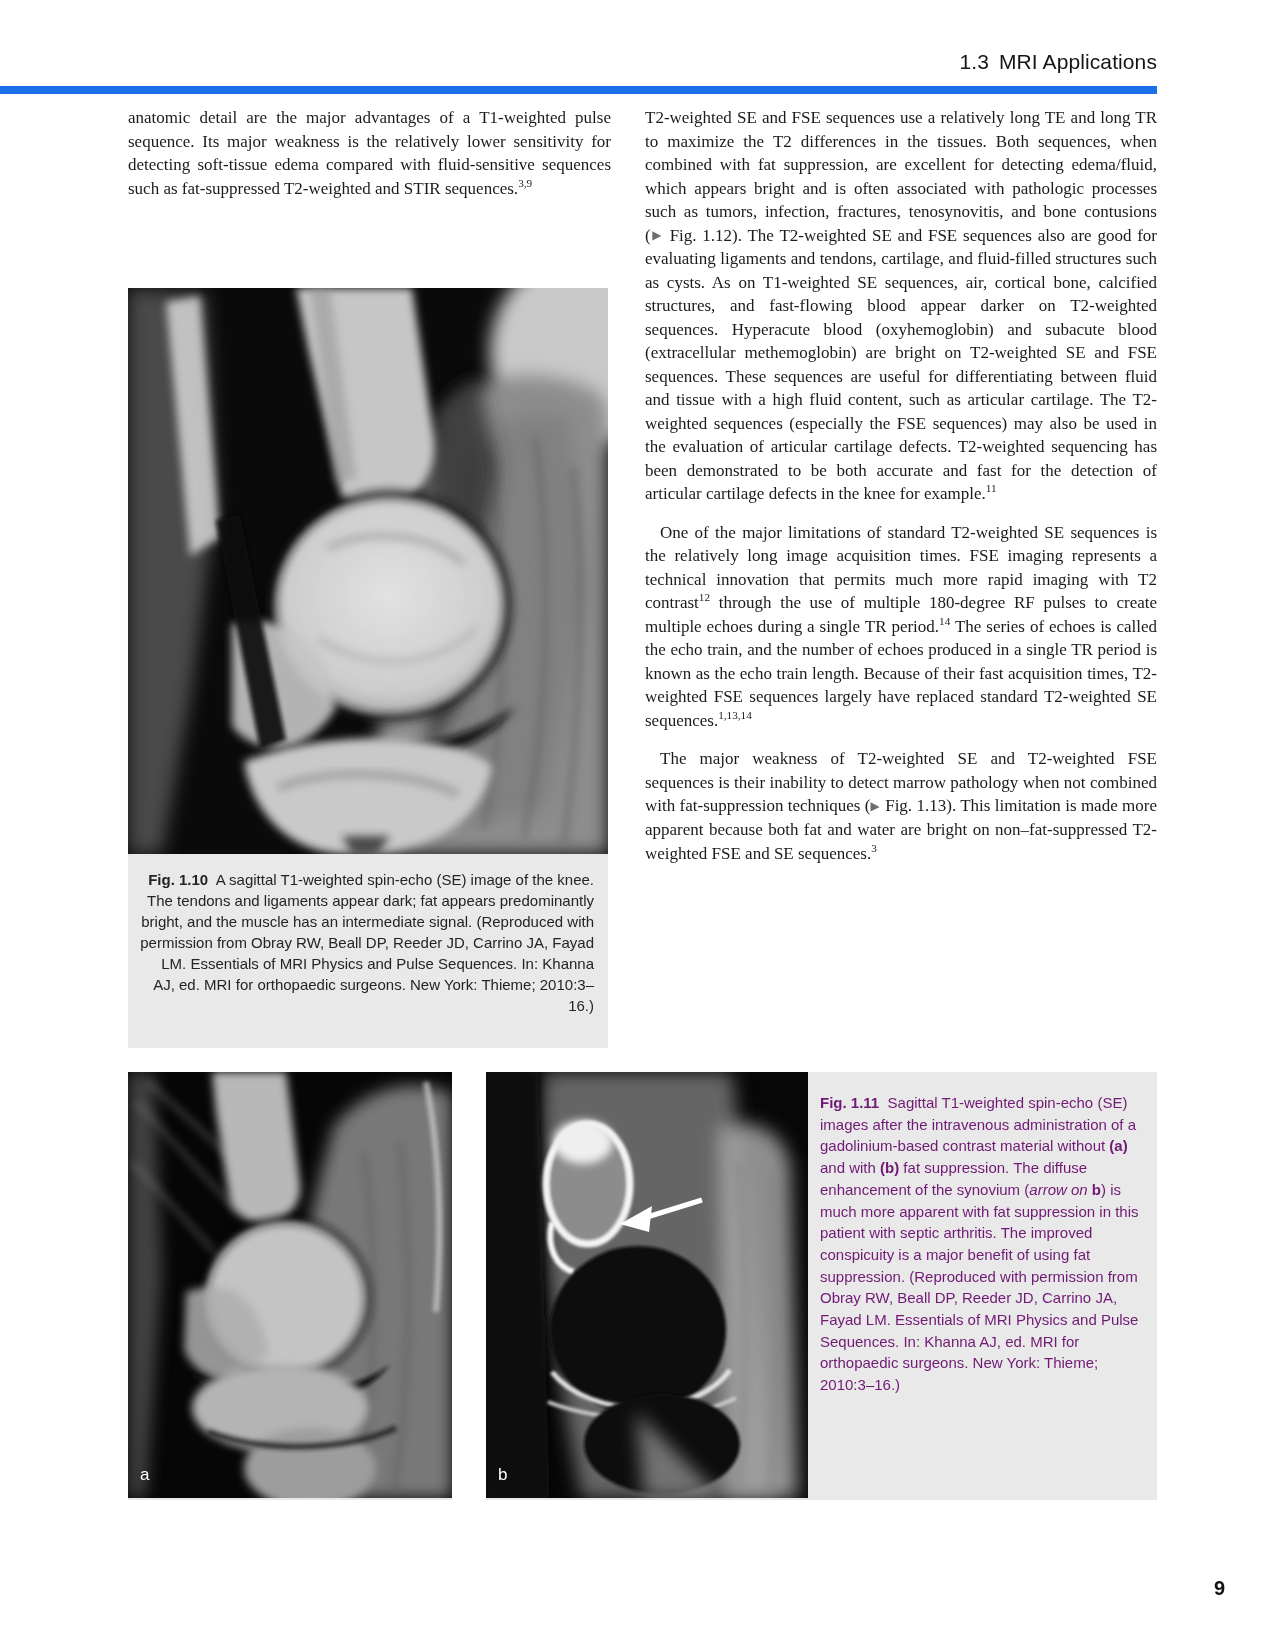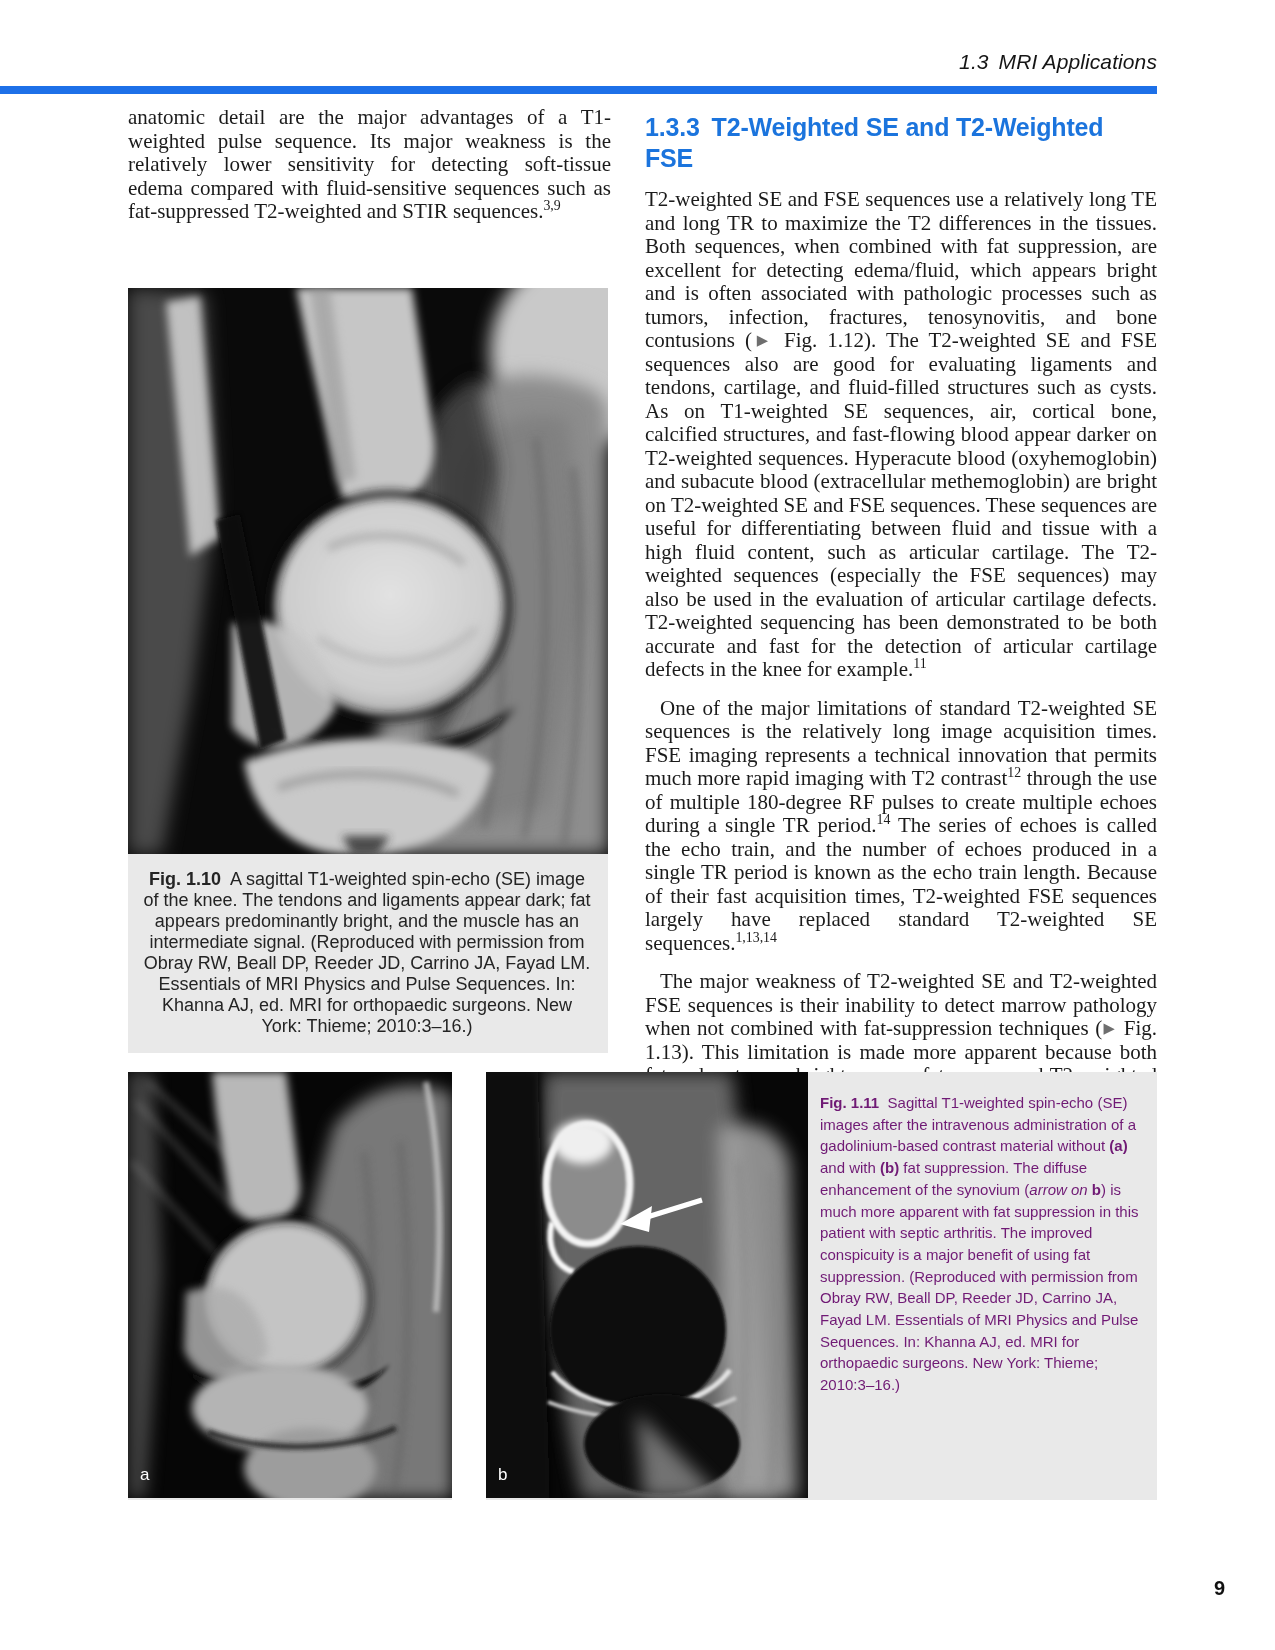--- a/index.html
+++ b/index.html
@@ -1,44 +1,44 @@
 <!DOCTYPE html>
 <html style="--accent-blue: #1b74dd; --rule-blue: #1d70e8; --figure-box-gray: #e9e9e9; --page-background: #ffffff;"><head>
 <meta charset="utf-8">
 <style>
   html,body{margin:0;padding:0;background:#ffffff;}
   .page{position:relative;width:1275px;height:1650px;background:var(--page-background,#ffffff);overflow:hidden;
         font-family:"Liberation Sans",sans-serif;color:#1b1b1b;}
 
   
   .running-head{position:absolute;top:50px;left:0;width:1157px;text-align:right;
-    font-size:21px;color:#151515;letter-spacing:0.1px;font-style:italic;}
+    font-size:21px;color:#151515;letter-spacing:0.1px;}
   .running-head .sec-no{margin-right:10px;}
   .head-rule{position:absolute;top:86px;left:0;width:1157px;height:8px;background:var(--rule-blue,#1d70e8);}
 
   
   .left-col{position:absolute;left:128px;top:106px;width:483px;}
   .right-col{position:absolute;left:645px;top:106px;width:512px;}
-  .bodytext{font-family:"Liberation Serif",serif;font-size:21px;line-height:23.5px;
+  .bodytext{font-family:"Liberation Serif",serif;font-size:17px;line-height:23.5px;
     text-align:justify;color:#1b1b1b;margin:0;}
   .bodytext + .bodytext{margin-top:15px;}
   .indent{text-indent:15px;}
   sup{font-size:0.66em;line-height:0;vertical-align:super;}
   .fig-marker{color:#6e6e6e;font-size:0.70em;vertical-align:0.14em;padding-right:1px;}
 
   .section-heading{margin:6px 0 14px 0;font-family:"Liberation Sans",sans-serif;
     font-weight:bold;font-size:25px;line-height:31px;letter-spacing:-0.2px;
     color:var(--accent-blue,#1b74dd);}
   .section-heading .hsp{display:inline-block;width:12px;}
 
   
   .fig110{position:absolute;left:128px;top:288px;width:480px;}
   .fig110 svg{display:block;}
   .caption-box{box-sizing:border-box;width:480px;background:var(--figure-box-gray,#e9e9e9);
-    padding:15px 14px 16px 12px;font-size:18px;line-height:21px;color:#242424;text-align:center;}
+    padding:15px 14px 32px 12px;font-size:15px;line-height:21px;color:#242424;text-align:right;}
 
   
   .fig111{position:absolute;left:128px;top:1072px;width:1029px;height:428px;
     background:var(--figure-box-gray,#e9e9e9);}
   .fig111 .img-a{position:absolute;left:0;top:0;}
   .fig111 .img-b{position:absolute;left:358px;top:0;}
   .fig111 .img-gap{position:absolute;left:324px;top:0;width:34px;height:428px;background:#ffffff;}
   .fig111 .img-label{position:absolute;color:#ffffff;font-size:17px;line-height:17px;}
   .fig111 .label-a{left:12px;top:394px;}
   .fig111 .label-b{left:370px;top:394px;}
@@ -102,21 +102,20 @@
       <path d="M104 336 C156 322 198 356 208 420 C178 470 126 468 104 438 Z" fill="#c6c6c6" opacity="0.9" filter="url(#f10a)"></path>
       <path d="M88 232 L112 226 L158 452 L132 462 Z" fill="#0b0b0b" opacity="0.92" filter="url(#f10c)"></path>
       <path d="M116 474 C196 440 324 444 364 478 C352 540 298 566 218 566 C168 566 126 532 116 474 Z" fill="#c9c9c9" filter="url(#f10a)"></path>
       <path d="M150 500 C200 480 280 482 330 506" stroke="#8a8a8a" stroke-width="8" fill="none" opacity="0.6" filter="url(#f10a)"></path>
       <path d="M214 548 L262 548 L250 566 L224 566 Z" fill="#2a2a2a" opacity="0.8" filter="url(#f10a)"></path>
     </svg>
     <figcaption class="caption-box"><span style="font-weight: 700;">Fig. 1.10</span><span>&nbsp; A sagittal T1-weighted spin-echo (SE) image of the knee. The tendons and ligaments appear dark; fat appears predominantly bright, and the muscle has an intermediate signal. (Reproduced with permission from Obray RW, Beall DP, Reeder JD, Carrino JA, Fayad LM. Essentials of MRI Physics and Pulse Sequences. In: Khanna AJ, ed. MRI for orthopaedic surgeons. New York: Thieme; 2010:3–16.)</span></figcaption>
   </figure>
 
   <div class="right-col">
-    <h2 class="section-heading"><span>1.3.3</span><span class="hsp"></span><span>T2-Weighted SE and T2-Weighted FSE</span></h2>
     <p class="bodytext"><span>T2-weighted SE and FSE sequences use a relatively long TE and long TR to maximize the T2 differences in the tissues. Both sequences, when combined with fat suppression, are excellent for detecting edema/fluid, which appears bright and is often associated with pathologic processes such as tumors, infection, fractures, tenosynovitis, and bone contusions (</span><span class="fig-marker">▶</span><span>&nbsp;Fig. 1.12). The T2-weighted SE and FSE sequences also are good for evaluating ligaments and tendons, cartilage, and fluid-filled structures such as cysts. As on T1-weighted SE sequences, air, cortical bone, calcified structures, and fast-flowing blood appear darker on T2-weighted sequences. Hyperacute blood (oxyhemoglobin) and subacute blood (extracellular methemoglobin) are bright on T2-weighted SE and FSE sequences. These sequences are useful for differentiating between fluid and tissue with a high fluid content, such as articular cartilage. The T2-weighted sequences (especially the FSE sequences) may also be used in the evaluation of articular cartilage defects. T2-weighted sequencing has been demonstrated to be both accurate and fast for the detection of articular cartilage defects in the knee for example.</span><sup>11</sup></p>
     <p class="bodytext indent"><span>One of the major limitations of standard T2-weighted SE sequences is the relatively long image acquisition times. FSE imaging represents a technical innovation that permits much more rapid imaging with T2 contrast</span><sup>12</sup><span> through the use of multiple 180-degree RF pulses to create multiple echoes during a single TR period.</span><sup>14</sup><span> The series of echoes is called the echo train, and the number of echoes produced in a single TR period is known as the echo train length. Because of their fast acquisition times, T2-weighted FSE sequences largely have replaced standard T2-weighted SE sequences.</span><sup>1,13,14</sup></p>
     <p class="bodytext indent"><span>The major weakness of T2-weighted SE and T2-weighted FSE sequences is their inability to detect marrow pathology when not combined with fat-suppression techniques (</span><span class="fig-marker">▶</span><span>&nbsp;Fig. 1.13). This limitation is made more apparent because both fat and water are bright on non–fat-suppressed T2-weighted FSE and SE sequences.</span><sup>3</sup></p>
   </div>
 
   <figure class="fig111" style="margin:0">
     <svg class="img-a" width="324" height="426" viewBox="0 0 324 426" xmlns="http://www.w3.org/2000/svg">
       <defs>
         <filter id="f11a1" x="-40%" y="-40%" width="180%" height="180%">
             <feGaussianBlur stdDeviation="4"></feGaussianBlur>

